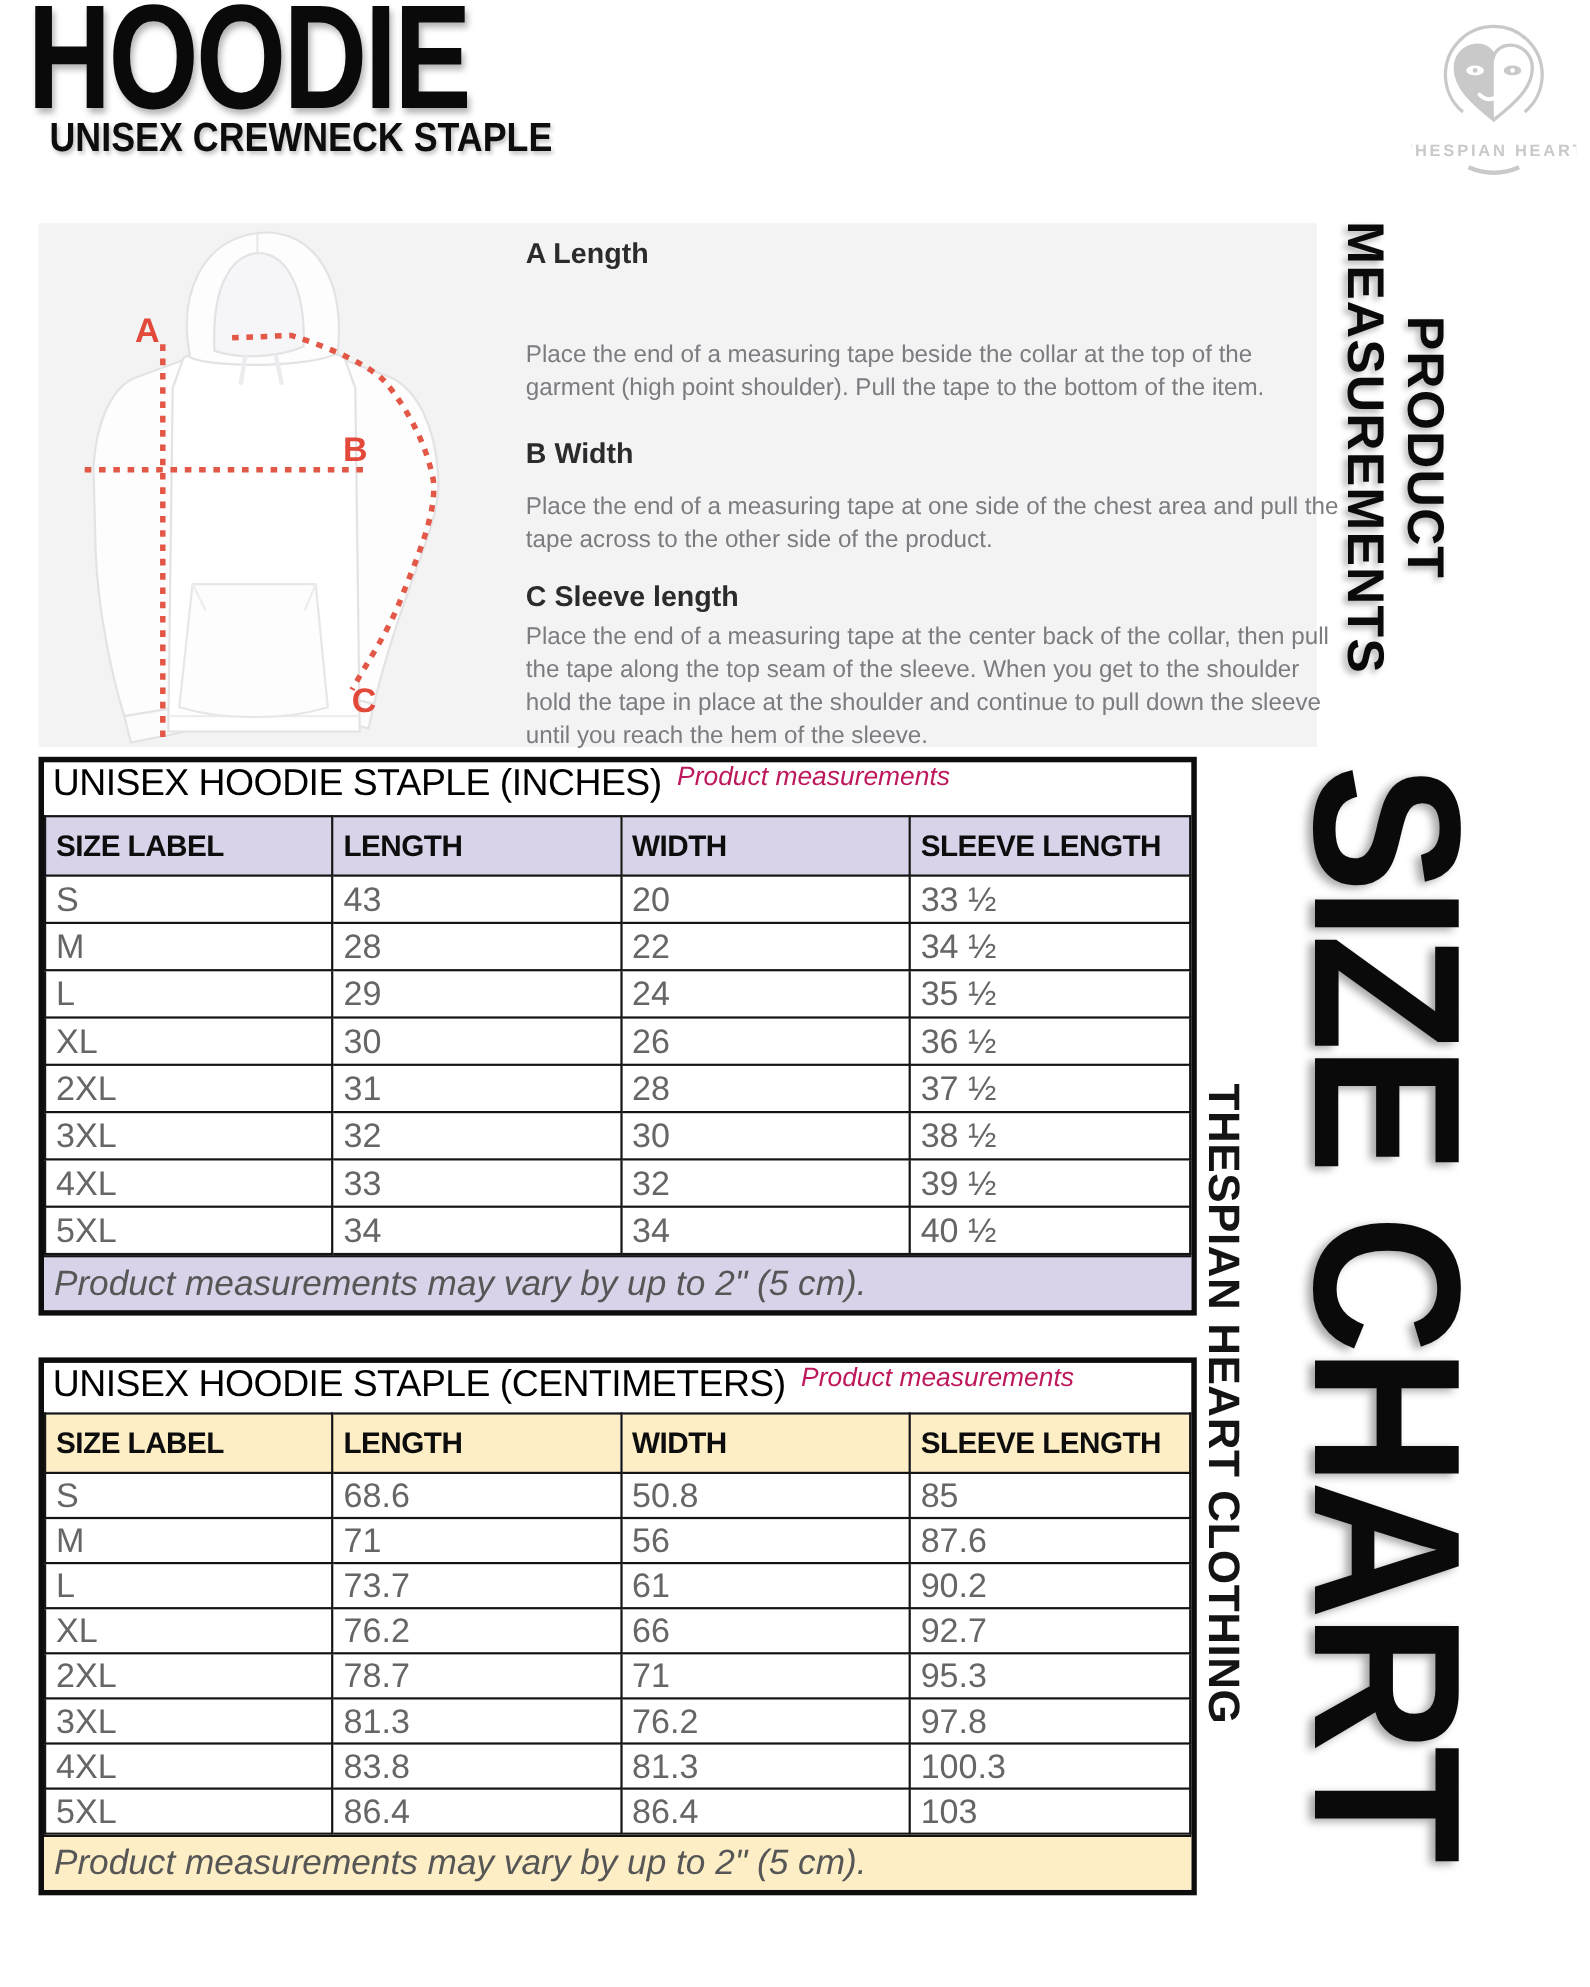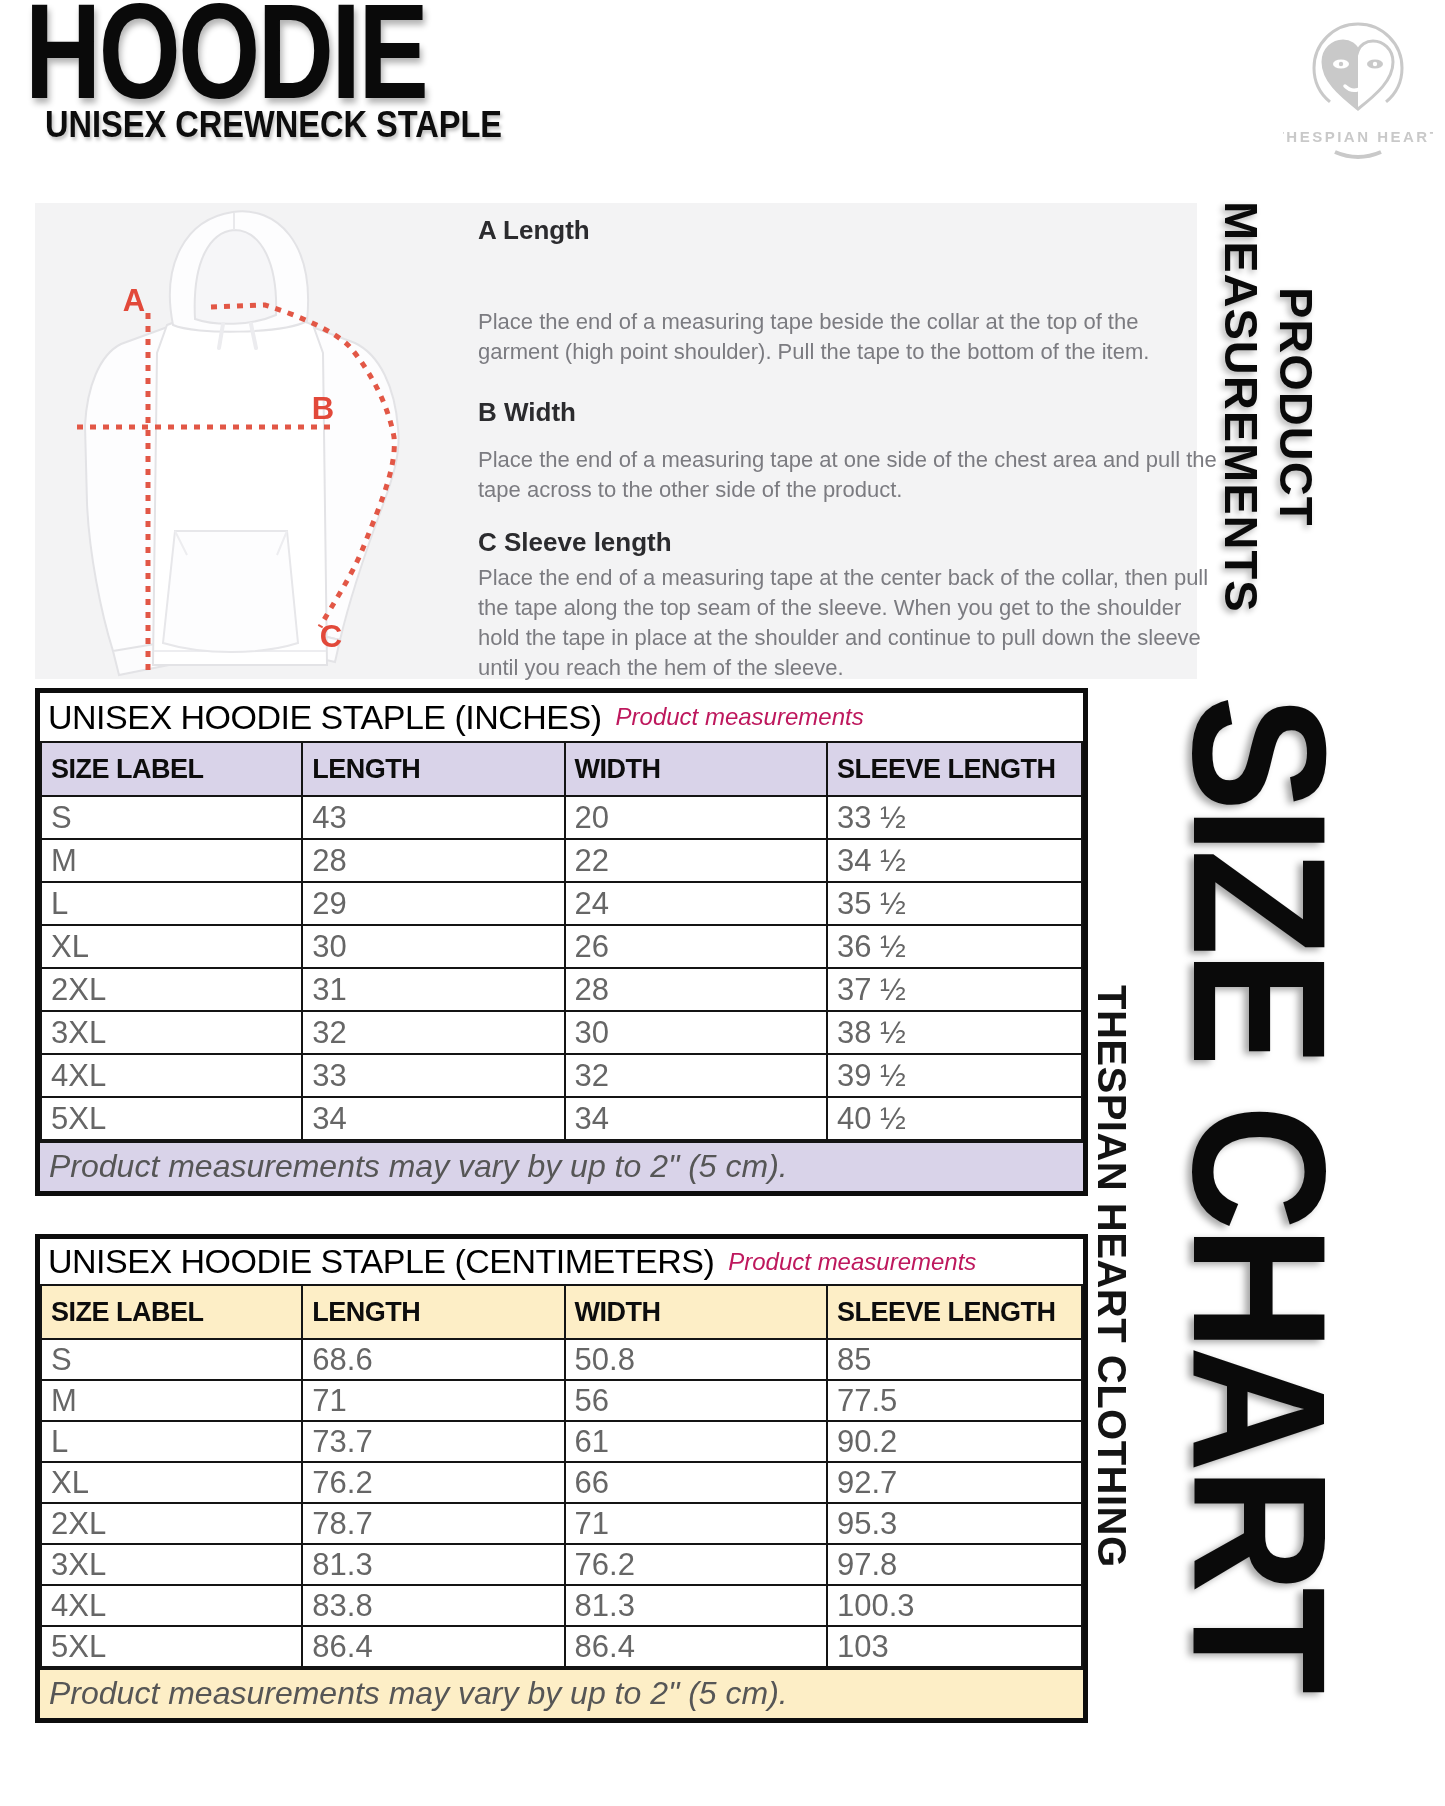--- a/index.html
+++ b/index.html
@@ -36,21 +36,21 @@
   .guide-text{position:absolute;left:443px;top:0;width:745px;}
   .guide-text h3{margin:0;font-size:26px;font-weight:bold;color:#2b2b2e;}
   .guide-text p{margin:0;font-size:22px;line-height:30px;color:#7b7b80;}
   .sec-a h3{margin-top:12px;} .sec-a p{margin-top:61px;}
   .sec-b h3{margin-top:30px;} .sec-b p{margin-top:17px;}
   .sec-c h3{margin-top:22px;} .sec-c p{margin-top:5px;}
 
   
   .size-table{position:absolute;left:35px;width:1053px;border:5px solid #0d0d0d;
     background:#fff;box-sizing:border-box;}
-  .t-title{display:flex;align-items:center;padding-left:8px;}
+  .t-title{display:flex;align-items:flex-start;padding-left:8px;}
   .t-title .big{font-size:34px;color:#000;letter-spacing:-.5px;}
   .t-title .small{font-size:24px;color:#be185d;margin-left:14px;font-style:italic;}
   .table-inches .t-title{height:48px;}
   .table-cm .t-title{height:45px;}
   .size-table table{width:100%;border-collapse:collapse;table-layout:fixed;}
   .size-table th,.size-table td{border:2.5px solid #141414;text-align:left;
     padding:0 4px 0 9px;overflow:hidden;white-space:nowrap;}
   .size-table thead th{background:var(--theme);font-size:27px;font-weight:bold;
     color:#0d0d0d;height:52px;letter-spacing:-.5px;}
   .size-table td{font-size:31px;color:#666;}
@@ -241,21 +241,21 @@
         <tr>
           <td>S</td>
           <td>68.6</td>
           <td>50.8</td>
           <td>85</td>
         </tr>
         <tr>
           <td>M</td>
           <td>71</td>
           <td>56</td>
-          <td>77.5</td>
+          <td>87.6</td>
         </tr>
         <tr>
           <td>L</td>
           <td>73.7</td>
           <td>61</td>
           <td>90.2</td>
         </tr>
         <tr>
           <td>XL</td>
           <td>76.2</td>

